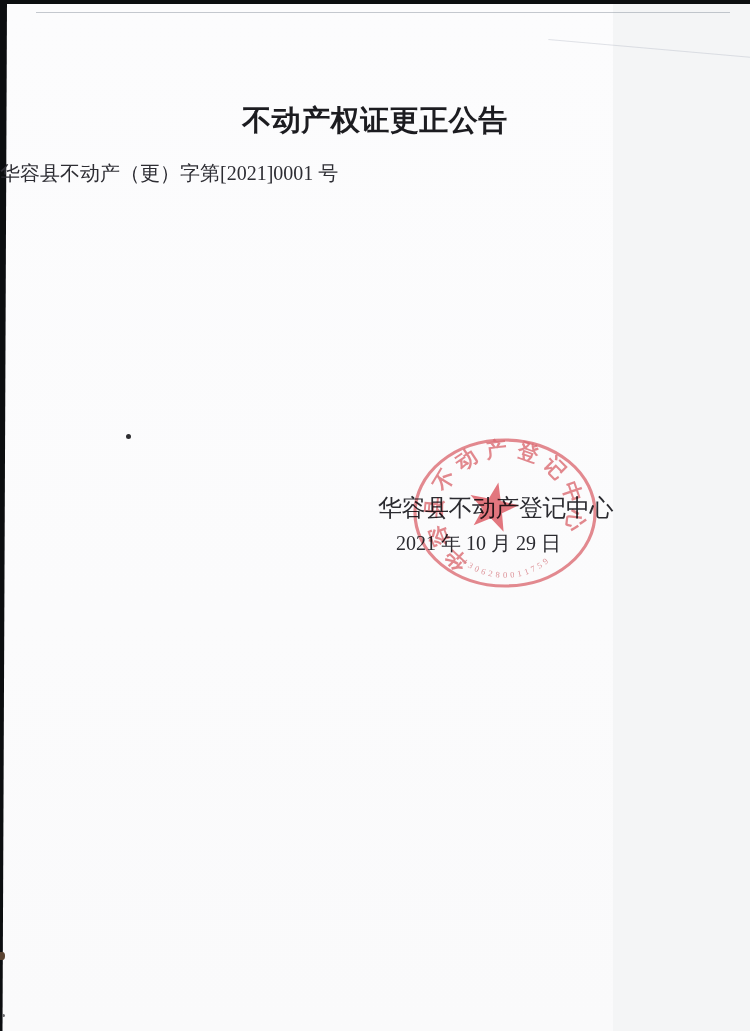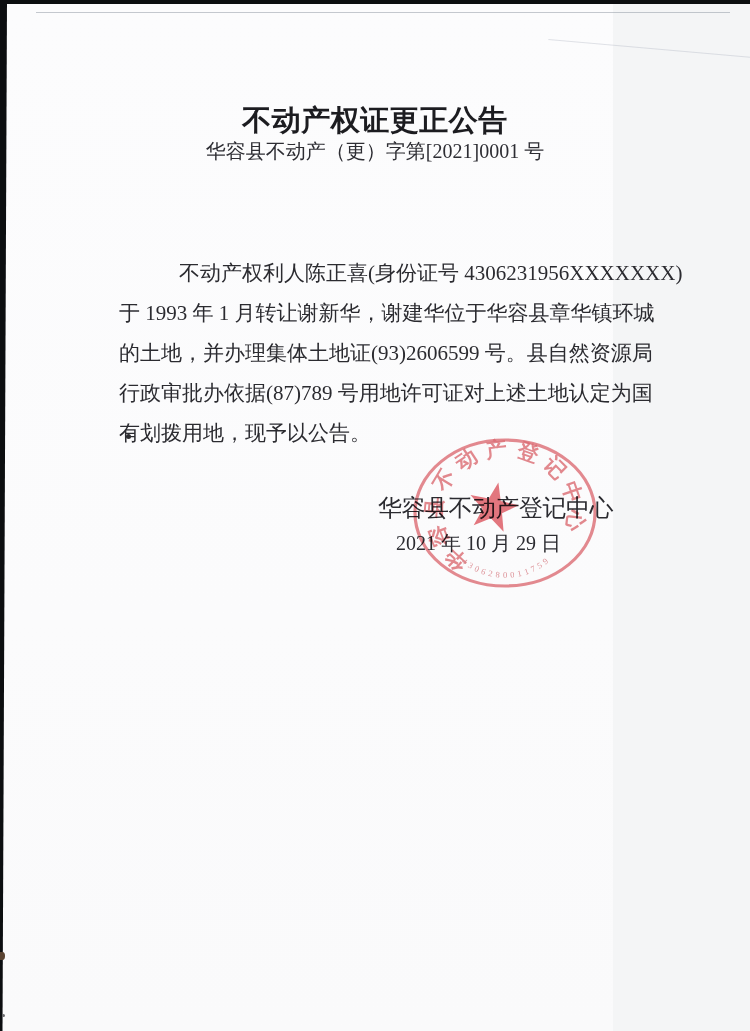--- a/index.html
+++ b/index.html
@@ -43,22 +43,22 @@
     position:absolute;left:126px;top:434px;width:5px;height:5px;
     background:#2e2e31;border-radius:50%;
   }
   
   .doc-title{
     position:absolute;top:101px;left:0;width:750px;
     text-align:center;font-size:29px;font-weight:bold;
     color:#1c1c20;letter-spacing:0.5px;
   }
   .doc-number{
-    position:absolute;top:138px;left:0;width:750px;
-    text-align:center;font-size:20px;color:#2d2d33;
+    position:absolute;top:160px;left:0;width:750px;
+    text-align:left;font-size:20px;color:#2d2d33;
   }
   .doc-body{
     position:absolute;top:253px;left:119px;width:523px;
     font-size:21px;color:#2b2b30;
   }
   .body-line{
     height:40px;line-height:40px;white-space:nowrap;
     text-align:justify;text-align-last:justify;
   }
   .body-line.first{text-indent:60px;}
@@ -95,27 +95,20 @@
   <div class="scan-edge-left"></div>
   <div class="scan-shadow-line"></div>
   <div class="scan-shadow-diag"></div>
   <div class="scan-speck-a"></div>
   <div class="scan-speck-b"></div>
   <div class="ink-dot"></div>
 
   <div class="doc-title">不动产权证更正公告</div>
   <div class="doc-number">华容县不动产（更）字第[2021]0001 号</div>
 
-  <div class="doc-body">
-    <div class="body-line first">不动产权利人陈正喜(身份证号 4306231956XXXXXXX)</div>
-    <div class="body-line">于 1993 年 1 月转让谢新华，谢建华位于华容县章华镇环城</div>
-    <div class="body-line">的土地，并办理集体土地证(93)2606599 号。县自然资源局</div>
-    <div class="body-line">行政审批办依据(87)789 号用地许可证对上述土地认定为国</div>
-    <div class="body-line last">有划拨用地，现予以公告。</div>
-  </div>
 
   <div class="doc-signature">华容县不动产登记中心</div>
   <div class="doc-date">2021 年 10 月 29 日</div>
 
   <div class="seal-wrap">
     <svg width="200" height="170" viewBox="0 0 200 170" xmlns="http://www.w3.org/2000/svg">
       <ellipse id="seal-ring" cx="100" cy="85" rx="90" ry="73" fill="none" stroke-width="3.2" opacity="0.85" stroke="#e2777e"></ellipse>
       <g id="seal-star" transform="translate(88,80) rotate(12)" opacity="0.82">
         <path id="seal-star-path" d="M0,-26 L6.1,-8.4 L24.7,-8 L9.9,3.2 L15.3,21 L0,10.5 L-15.3,21 L-9.9,3.2 L-24.7,-8 L-6.1,-8.4 Z" fill="#e05a63"></path>
       </g>

